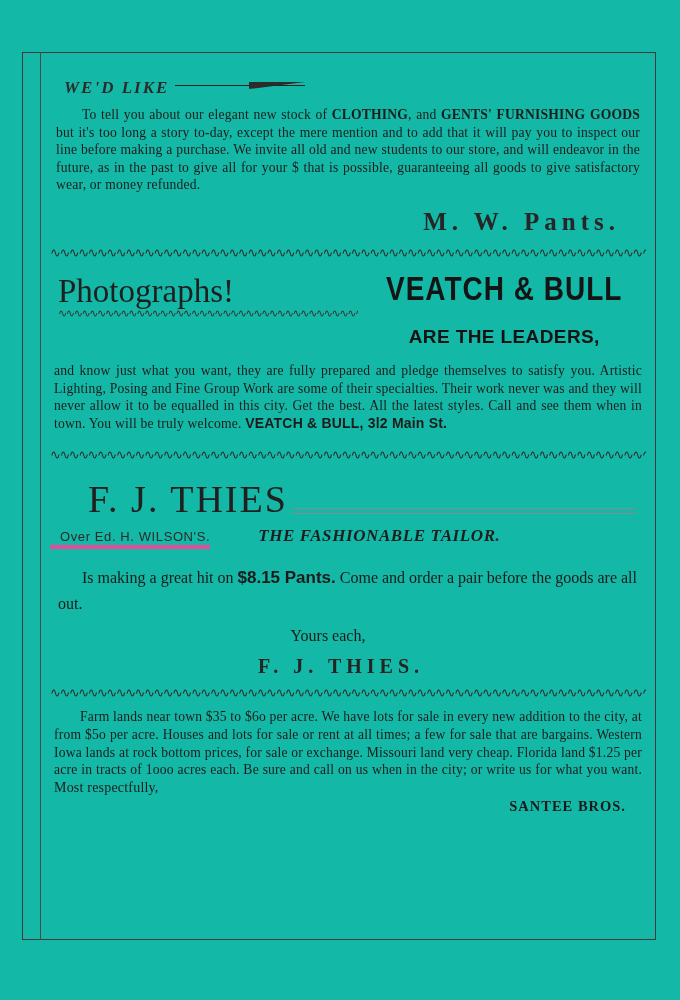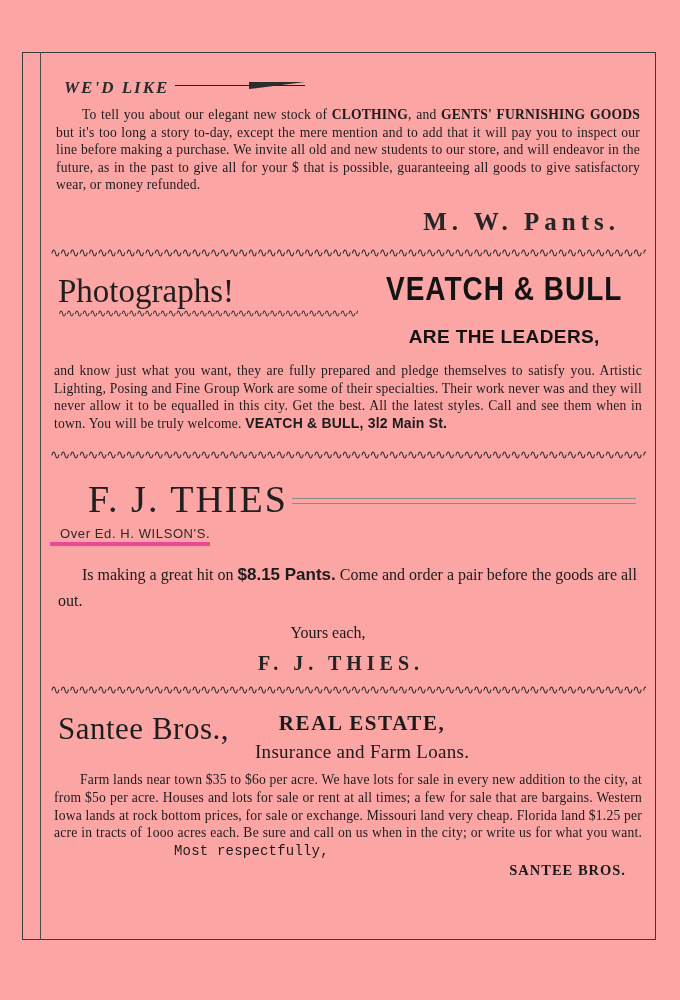--- a/index.html
+++ b/index.html
@@ -13,21 +13,21 @@
     font-family: "Liberation Serif", serif;
     color: #1a1a1a;
     position: relative;
     overflow: hidden;
   }
   .page {
     position: absolute;
     left: 0; top: 0;
     width: 680px;
     height: 1000px;
-    background: #fca5a5;
+    background: #14b8a6;
   }
   
   .border-outer {
     position: absolute;
     left: 22px; top: 52px;
     width: 634px; height: 888px;
     border: 1px solid #3a3a3a;
     box-sizing: border-box;
   }
   .border-inner-left {
@@ -143,21 +143,21 @@
   }
   .ad2-body { margin: 14px 4px 0 4px; }
   .inline-sans-bold {
     font-family: "Liberation Sans", sans-serif;
     font-weight: bold;
     font-size: 14px;
     letter-spacing: 0.2px;
   }
 
   
-  .thies-head { display:flex; align-items: center; margin-top: 16px; }
+  .thies-head { display:flex; align-items: flex-end; margin-top: 16px; }
   .thies-name {
     font-family: "Liberation Serif", serif;
     font-size: 38px;
     letter-spacing: 2px;
     color: #202020;
     padding-left: 38px;
     line-height: 42px;
   }
   .thies-rule {
     flex: 1;
@@ -254,24 +254,23 @@
     text-align: right;
     margin-top: 2px;
     padding-right: 20px;
     font-family: "Liberation Serif", serif;
     font-weight: bold;
     font-size: 14.5px;
     letter-spacing: 1px;
     color: #1b1b1b;
   }
   .most-resp {
-    font-family: Liberation Mono, monospace;
+    font-family: Liberation Serif, serif;
     font-size: 14px;
     display: inline-block;
-    margin-left: 120px;
   }
 </style>
 </head>
 <body>
 
 <div class="page">
   <div class="border-outer"></div>
   <div class="border-inner-left"></div>
 
   <div class="content">
@@ -307,38 +306,32 @@
 
     <div class="wavy-sep" style="margin-top:16px;">∿∿∿∿∿∿∿∿∿∿∿∿∿∿∿∿∿∿∿∿∿∿∿∿∿∿∿∿∿∿∿∿∿∿∿∿∿∿∿∿∿∿∿∿∿∿∿∿∿∿∿∿∿∿∿∿∿∿∿∿∿∿∿∿∿∿∿∿∿∿∿∿∿∿∿∿∿∿∿∿∿∿∿∿∿∿∿∿∿∿∿∿</div>
 
     <div class="ad">
       <div class="thies-head">
         <div class="thies-name">F. J. THIES</div>
         <div class="thies-rule"></div>
       </div>
       <div class="thies-sub">
         <div class="over-wilson">Over Ed. H. WILSON'S.</div>
+        <div class="fashionable">THE FASHIONABLE TAILOR.</div>
       </div>
       <div class="thies-line1">
         <span class="indent"></span><span>Is making a great hit on </span><span class="price">$8.15 Pants.</span><span> Come and order a pair before the goods are all out.</span>
       </div>
       <div class="yours-truly">Yours each,</div>
       <div class="thies-sign">F. J. THIES.</div>
     </div>
 
     <div class="wavy-sep">∿∿∿∿∿∿∿∿∿∿∿∿∿∿∿∿∿∿∿∿∿∿∿∿∿∿∿∿∿∿∿∿∿∿∿∿∿∿∿∿∿∿∿∿∿∿∿∿∿∿∿∿∿∿∿∿∿∿∿∿∿∿∿∿∿∿∿∿∿∿∿∿∿∿∿∿∿∿∿∿∿∿∿∿∿∿∿∿∿∿∿∿</div>
 
     <div class="ad">
-      <div class="santee-head">
-        <div class="santee-name">Santee Bros.,</div>
-        <div class="santee-right">
-          <div class="real-estate">REAL ESTATE,</div>
-          <div class="ins-farm">Insurance and Farm Loans.</div>
-        </div>
-      </div>
       <div class="body-text santee-body">
         <span class="indent"></span><span>Farm lands near town $35 to $6o per acre.  We have lots for sale in every new addition to the city, at from $5o per acre.  Houses and lots for sale or rent at all times; a few for sale that are bargains.  Western Iowa lands at rock bottom prices, for sale or exchange.  Missouri land very cheap.  Florida land $1.25 per acre in tracts of 1ooo acres each.  Be sure and call on us when in the city; or write us for what you want.</span><span class="most-resp">Most respectfully,</span>
       </div>
       <div class="santee-sign">SANTEE BROS.</div>
     </div>
 
   </div>
 </div>
 
 </body></html>

